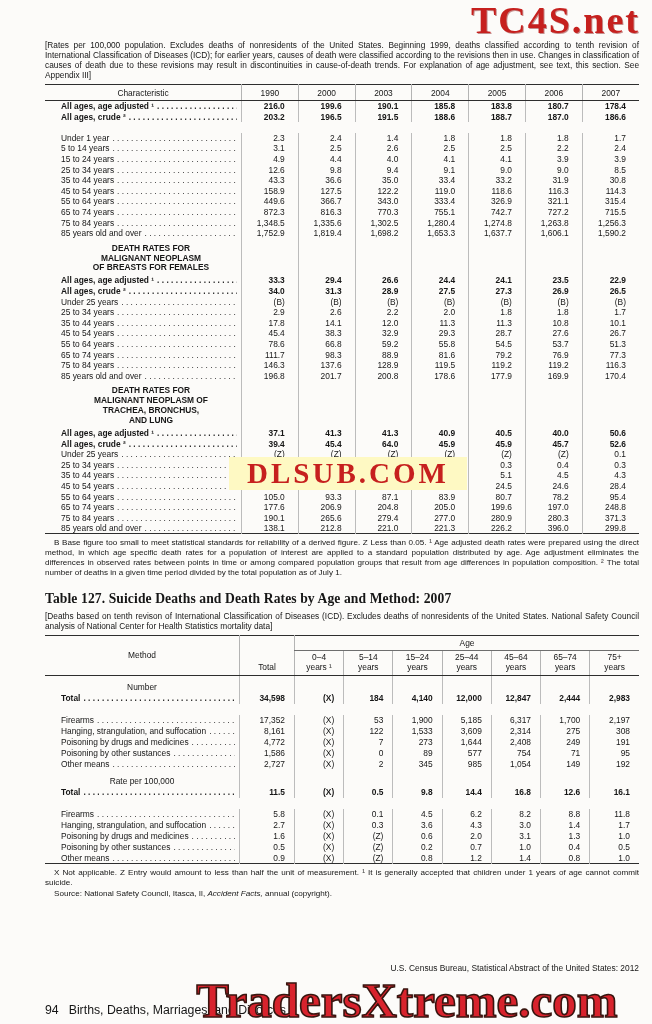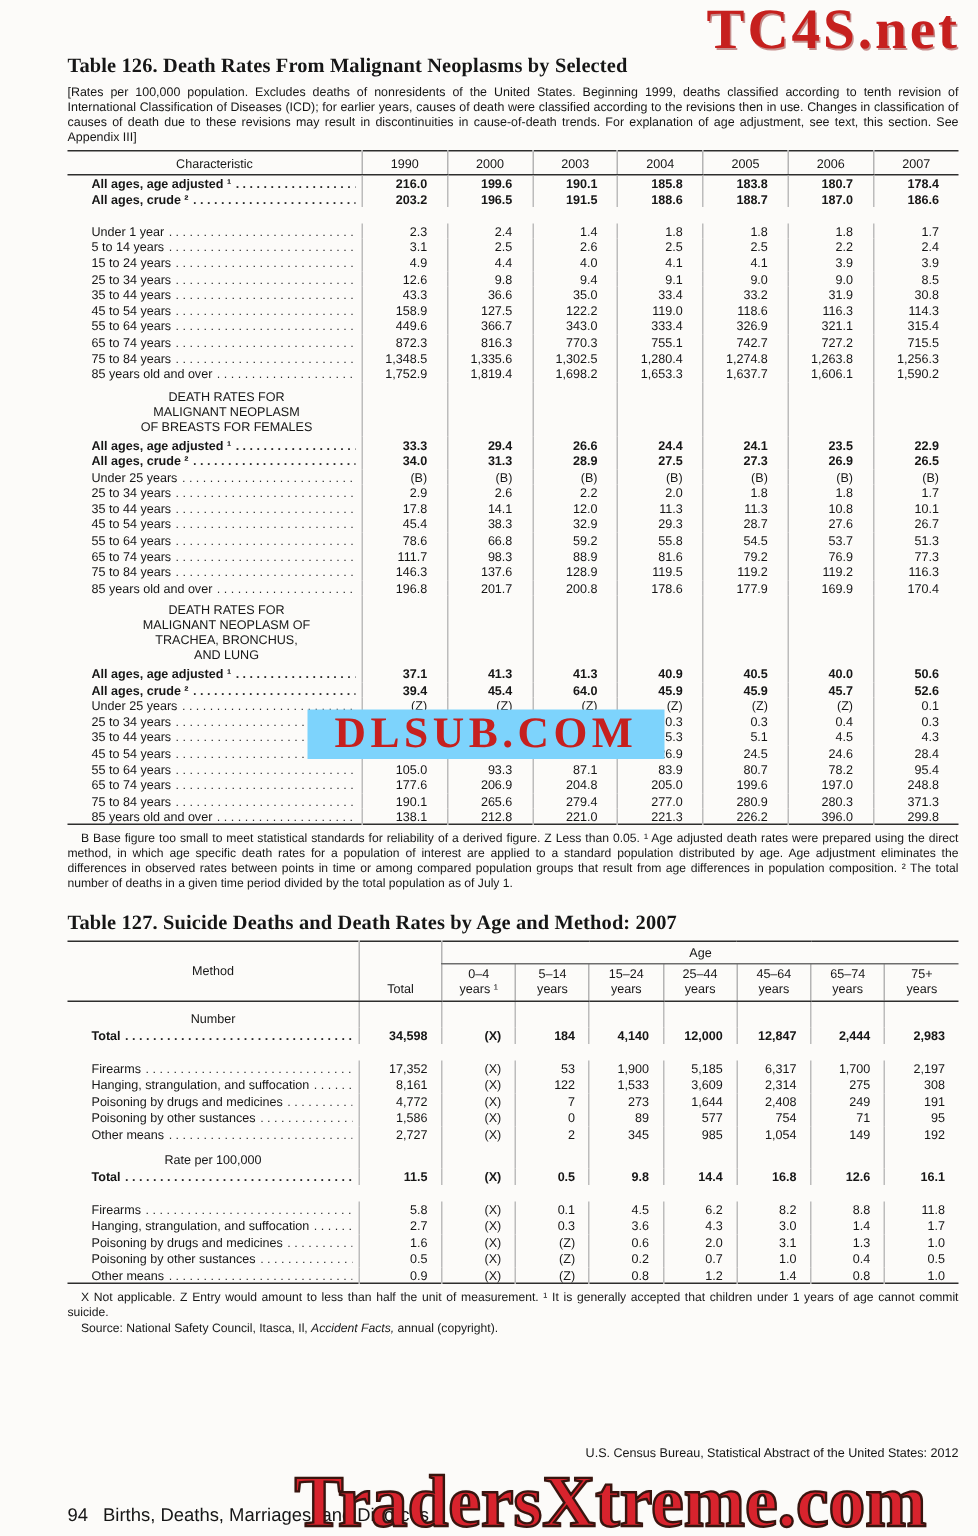--- a/index.html
+++ b/index.html
@@ -29,60 +29,59 @@
   #t126 td.num{padding-right:13px;}
   #t126 td.stub,#t127 td.stub{padding-left:16px;}
 
   tr.bold td,tr.bold .lbl{font-weight:bold;}
   .stubwrap{display:flex;align-items:flex-start;}
   .lbl{white-space:nowrap;}
   .leader{flex:1;overflow:hidden;white-space:nowrap;margin:0 4px 0 3px;color:#2a2a2a;}
   .leader::before{content:". . . . . . . . . . . . . . . . . . . . . . . . . . . . . . . . . . . . . . . . . . . . . . . .";}
   tr.spacer{height:4px;}
   tr.panel-row{height:auto;}
-  .panel-head{font-weight:normal;text-align:center;white-space:pre-line;font-size:8.4px;line-height:1.18;padding:5px 4px 2px 4px;}
+  .panel-head{font-weight:bold;text-align:center;white-space:pre-line;font-size:8.4px;line-height:1.18;padding:5px 4px 2px 4px;}
 
   .footnote{font-size:8.1px;line-height:1.21;text-align:justify;margin-top:4px;text-indent:9px;}
   .source{font-size:8.1px;margin-top:1px;text-indent:9px;}
   .source i{font-style:italic;}
 
   #t127 th{font-size:8.4px;font-weight:normal;padding:0;text-align:center;}
   #t127 th.h-method{width:194px;vertical-align:middle;border-bottom:1px solid #2e2e2e;}
   #t127 th.h-total{width:54px;vertical-align:bottom;padding-bottom:3px;border-left:1px solid #b4b4b4;border-bottom:1px solid #2e2e2e;}
   #t127 th.h-age{height:14px;border-left:1px solid #b4b4b4;border-bottom:1px solid #6e6e6e;}
   #t127 th.h-agecol{height:24px;vertical-align:middle;white-space:pre-line;line-height:1.15;border-left:1px solid #b4b4b4;border-bottom:1px solid #2e2e2e;}
   #t127 tbody tr{height:11px;}
   #t127 td.num{padding-right:9px;}
   #t127 .section-row td{height:17px;}
   #t127 .section-row td.stub{padding-left:0;}
   .section-label{text-align:center;font-size:8.4px;}
 
   .wm-top{position:absolute;top:-2px;right:12px;z-index:6;
     font-family:"Liberation Serif",serif;font-size:38px;font-weight:bold;letter-spacing:2px;
     color:#c6201e;text-shadow:1px 1px 0 rgba(130,8,8,.45);}
-  .wm-mid{position:absolute;left:160px;top:373px;width:238px;height:33px;background:#7dd3fc;z-index:5;
+  .wm-mid{position:absolute;left:184px;top:373px;width:238px;height:33px;background:#fef9c3;z-index:5;
     display:flex;align-items:center;justify-content:center;
     font-family:"Liberation Serif",serif;font-size:29px;font-weight:bold;letter-spacing:3px;color:#c6201e;}
   .wm-bottom{position:absolute;left:407px;top:972px;transform:translateX(-50%);z-index:6;white-space:nowrap;
     font-family:"Liberation Serif",serif;font-size:49px;font-weight:bold;color:#d8232d;
     -webkit-text-stroke:1.6px #38150f;text-shadow:0 0 1px #000;}
 
   .footer{position:absolute;left:45px;top:1003px;font-size:12.3px;z-index:2;}
   .footer .sep{display:inline-block;width:10px;}
   .census{position:absolute;right:13px;top:963px;font-size:8.4px;z-index:1;}
 </style>
 </head>
 <body>
 
 <div class="wm-top">TC4S.net</div>
 
 <div class="content">
 
   <div class="t-title">
-    <div>Table 126. Death Rates From Malignant Neoplasms by Selected</div>
   </div>
 
   <p class="note">[Rates per 100,000 population. Excludes deaths of nonresidents of the United States.  Beginning 1999, deaths classified according to tenth revision of International Classification of Diseases (ICD); for earlier years, causes of death were classified according to the revisions then in use. Changes in classification of causes of death due to these revisions may result in discontinuities in cause-of-death trends. For explanation of age adjustment, see text, this section. See Appendix III]</p>
 
   <div class="t126-wrap">
     <table id="t126">
         <thead>
           <tr>
             <th class="stub-h">Characteristic</th>
             <th class="year-h">1990</th>
@@ -609,20 +608,21 @@
           </tr>
         </tbody>
       </table>
     <div class="wm-mid">DLSUB.COM</div>
   </div>
 
   <p class="footnote">B Base figure too small to meet statistical standards for reliability of a derived figure. Z Less than 0.05. ¹ Age adjusted death rates were prepared using the direct method, in which  age specific death rates for a population of interest are applied to a standard population distributed by age. Age adjustment eliminates the differences in observed rates between points in time or among compared population groups that result from age differences in population composition. ² The total number of deaths in a given time period divided by the total population as of July 1.</p>
 
   <div class="t-title t2">Table 127.  Suicide Deaths and Death Rates by Age and Method: 2007</div>
 
+  <p class="note">[Deaths based on tenth revison of International Classification of Diseases (ICD). Excludes deaths of nonresidents of the United States. National Safety Council analysis of National Center for Health Statistics mortality data]</p>
 
   <div class="t127-wrap">
     <table id="t127">
         <thead>
           <tr>
             <th class="h-method" rowspan="2">Method</th>
             <th class="h-total" rowspan="2">Total</th>
             <th class="h-age" colspan="7">Age</th>
           </tr>
           <tr>

